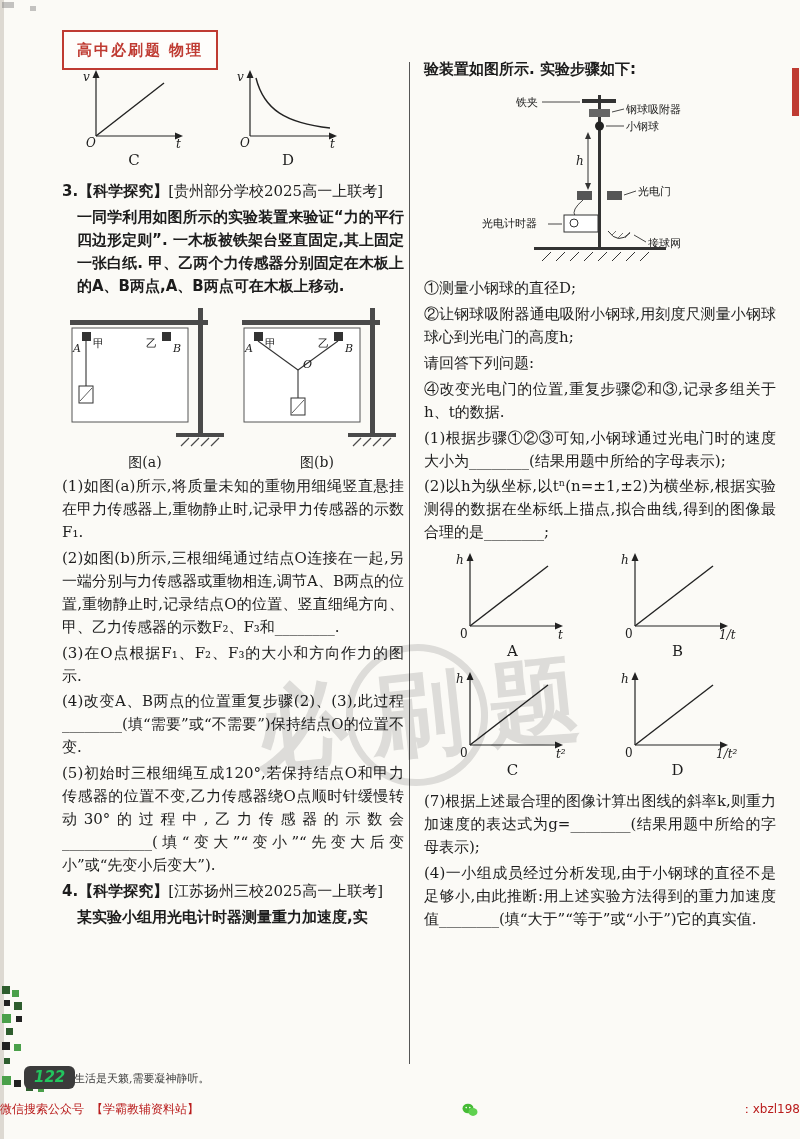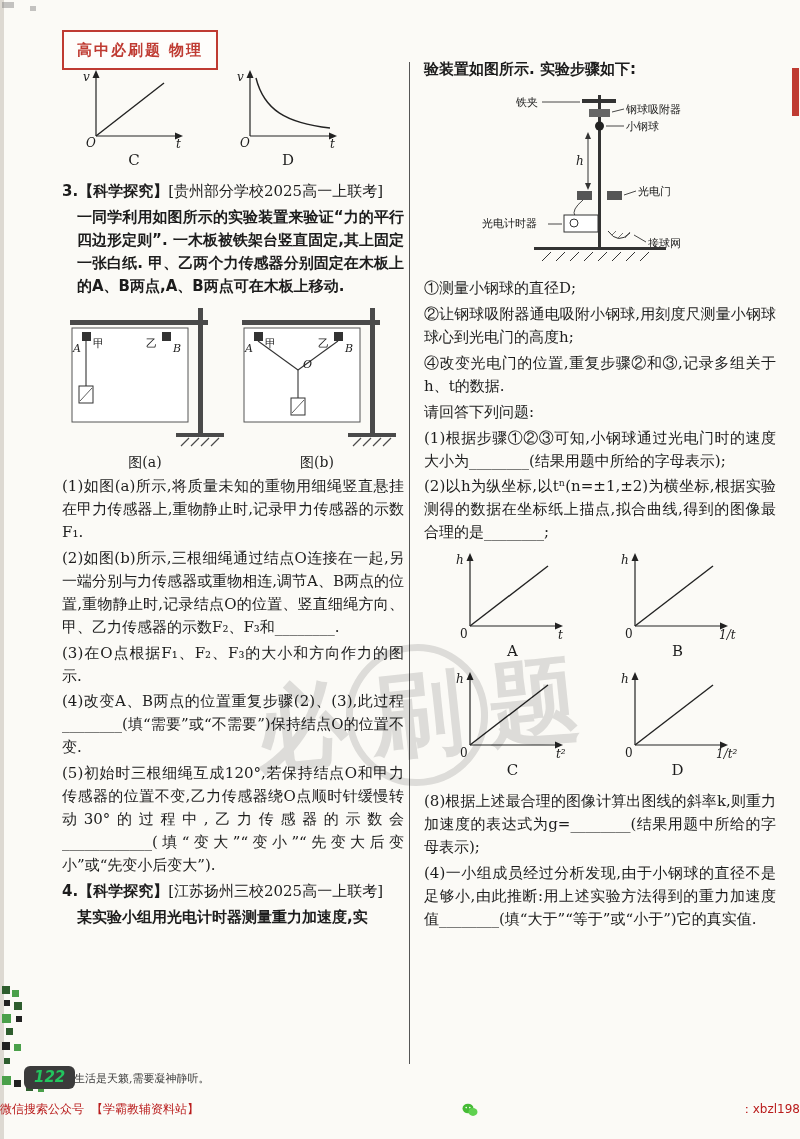--- a/index.html
+++ b/index.html
@@ -214,22 +214,22 @@
     <path d="M132 146 q 10 14 22 2" fill="none" stroke="#333" stroke-width="1"></path>
     <path d="M136 150 l4 -4 M142 153 l5 -5 M149 153 l5 -6" stroke="#333" stroke-width="0.7"></path>
     <line x1="158" y1="150" x2="170" y2="157" stroke="#333" stroke-width="0.9"></line>
     <text x="172" y="162" font-size="11">接球网</text>
     <rect x="58" y="162" width="132" height="3" fill="#333"></rect>
     <path d="M66 176 l9 -9 M80 176 l9 -9 M94 176 l9 -9 M108 176 l9 -9 M122 176 l9 -9 M136 176 l9 -9 M150 176 l9 -9 M164 176 l9 -9" stroke="#333" stroke-width="1"></path>
   </svg>
 
   <div class="para">①测量小钢球的直径D;</div>
   <div class="para">②让钢球吸附器通电吸附小钢球,用刻度尺测量小钢球球心到光电门的高度h;</div>
+  <div class="para">请回答下列问题:</div>
   <div class="para">④改变光电门的位置,重复步骤②和③,记录多组关于h、t的数据.</div>
-  <div class="para">请回答下列问题:</div>
   <div class="para">(1)根据步骤①②③可知,小钢球通过光电门时的速度大小为________(结果用题中所给的字母表示);</div>
   <div class="para">(2)以h为纵坐标,以tⁿ(n=±1,±2)为横坐标,根据实验测得的数据在坐标纸上描点,拟合曲线,得到的图像最合理的是________;</div>
 
   <div class="opt-grid">
     <div class="opt-cell">
       <svg width="130" height="92" viewBox="0 0 130 92">
         <line x1="22" y1="78" x2="22" y2="11" stroke="#222" stroke-width="1.2"></line>
         <path d="M22 5 l-3.5 8 h7 z" fill="#222"></path>
         <line x1="22" y1="78" x2="110" y2="78" stroke="#222" stroke-width="1.2"></line>
         <path d="M115 78 l-8 -3.5 v7 z" fill="#222"></path>
@@ -274,21 +274,21 @@
         <path d="M115 78 l-8 -3.5 v7 z" fill="#222"></path>
         <line x1="22" y1="78" x2="100" y2="18" stroke="#222" stroke-width="1.4"></line>
         <text x="8" y="16" font-size="12" class="var">h</text>
         <text x="12" y="90" font-size="12">0</text>
         <text x="103" y="91" font-size="12" class="var">1/t²</text>
       </svg>
       <div class="glabel">D</div>
     </div>
   </div>
 
-  <div class="para">(8)根据上述最合理的图像计算出图线的斜率k,则重力加速度的表达式为g=________(结果用题中所给的字母表示);</div>
+  <div class="para">(7)根据上述最合理的图像计算出图线的斜率k,则重力加速度的表达式为g=________(结果用题中所给的字母表示);</div>
   <div class="para">(4)一小组成员经过分析发现,由于小钢球的直径不是足够小,由此推断:用上述实验方法得到的重力加速度值________(填“大于”“等于”或“小于”)它的真实值.</div>
 </div>
 
 <div class="watermark">
   <span>必</span>
   <span class="wm-circle">
       <span>刷</span>
     </span>
   <span>题</span>
 </div>

